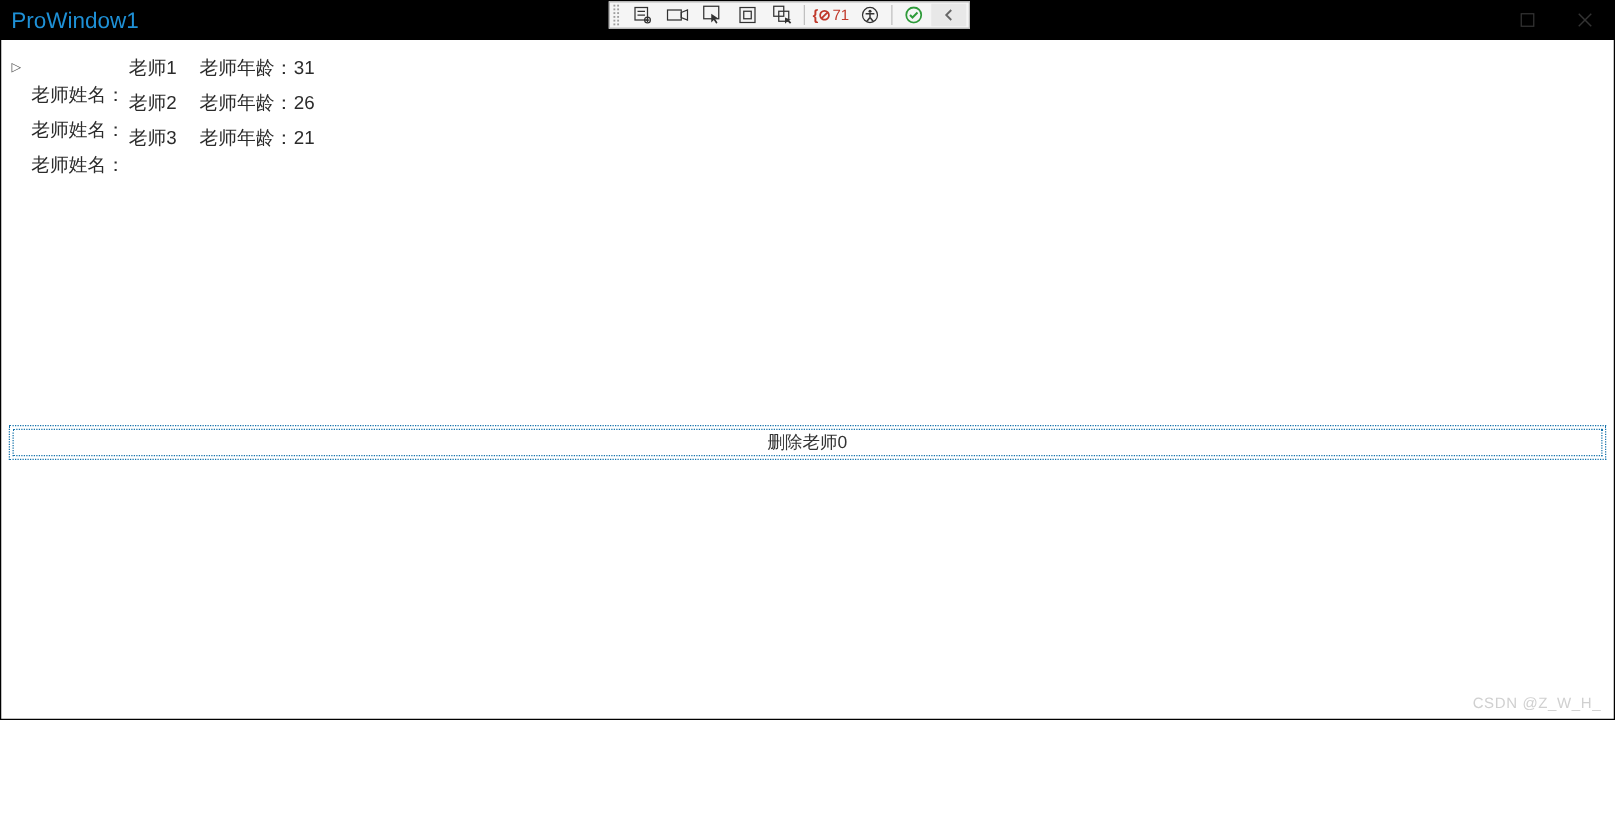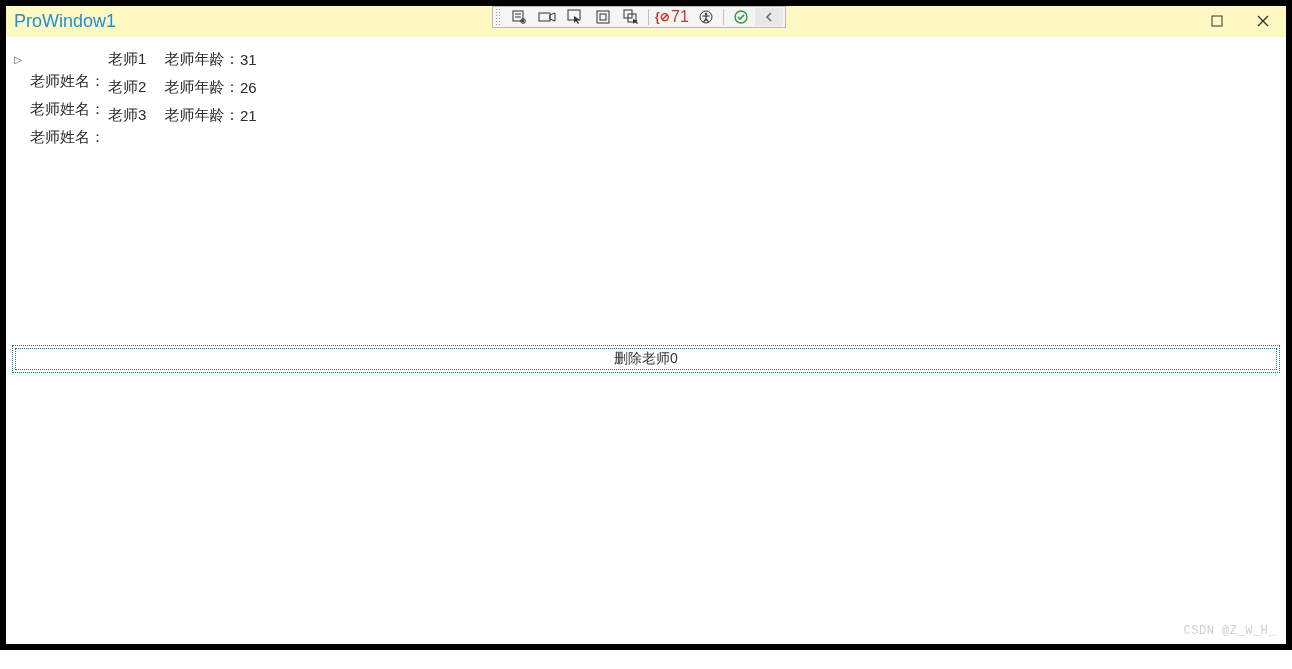--- a/index.html
+++ b/index.html
@@ -7,24 +7,24 @@
     padding: 0;
     width: 1292px;
     height: 669px;
     font-family: "Microsoft YaHei", "Segoe UI", sans-serif;
     background: #fff;
     overflow: hidden;
   }
   .window {
     box-sizing: border-box;
     width: 1292px;
-    height: 650px;
-    border: 6px solid #000000;
+    height: 576px;
+    border: 1px solid #000000;
     position: relative;
-    background: #fef9c3;
+    background: #000000;
   }
   .titlebar {
     height: 30px;
     display: flex;
     align-items: center;
     padding: 0 8px;
     font-size: 18px;
     color: #1e90d6;
     font-weight: 400;
     position: relative;
@@ -76,21 +76,21 @@
     justify-content: center;
     padding: 0 3px;
     color: #333;
   }
   .db-sep {
     width: 1px;
     height: 16px;
     background: #c0c0c0;
     margin: 0 3px;
   }
-  .db-num { font-size: 16px; color:#c0392b; margin-left:2px;}
+  .db-num { font-size: 12px; color:#c0392b; margin-left:2px;}
   .db-target svg { color:#c0392b; }
   .db-check svg { color:#2e9b3a; }
 
   
   .client {
     position: absolute;
     top: 31px;
     left: 0;
     right: 0;
     bottom: 0;
@@ -139,21 +139,21 @@
     left:2px; right:2px; top:2px; bottom:2px;
     display:flex; align-items:center; justify-content:center;text-align:center;
   }
 
   .watermark {
     position: absolute;
     right: 10px;
     bottom: 6px;
     font-size: 12px;
     color: #d0d0d0;
-    font-family: Liberation Mono, monospace;
+    font-family: Liberation Sans, sans-serif;
     letter-spacing: 0.5px;
   }
 </style>
 </head>
 <body>
 
 <div class="window">
 
   <div class="titlebar">
     <span class="title-text">ProWindow1</span>

